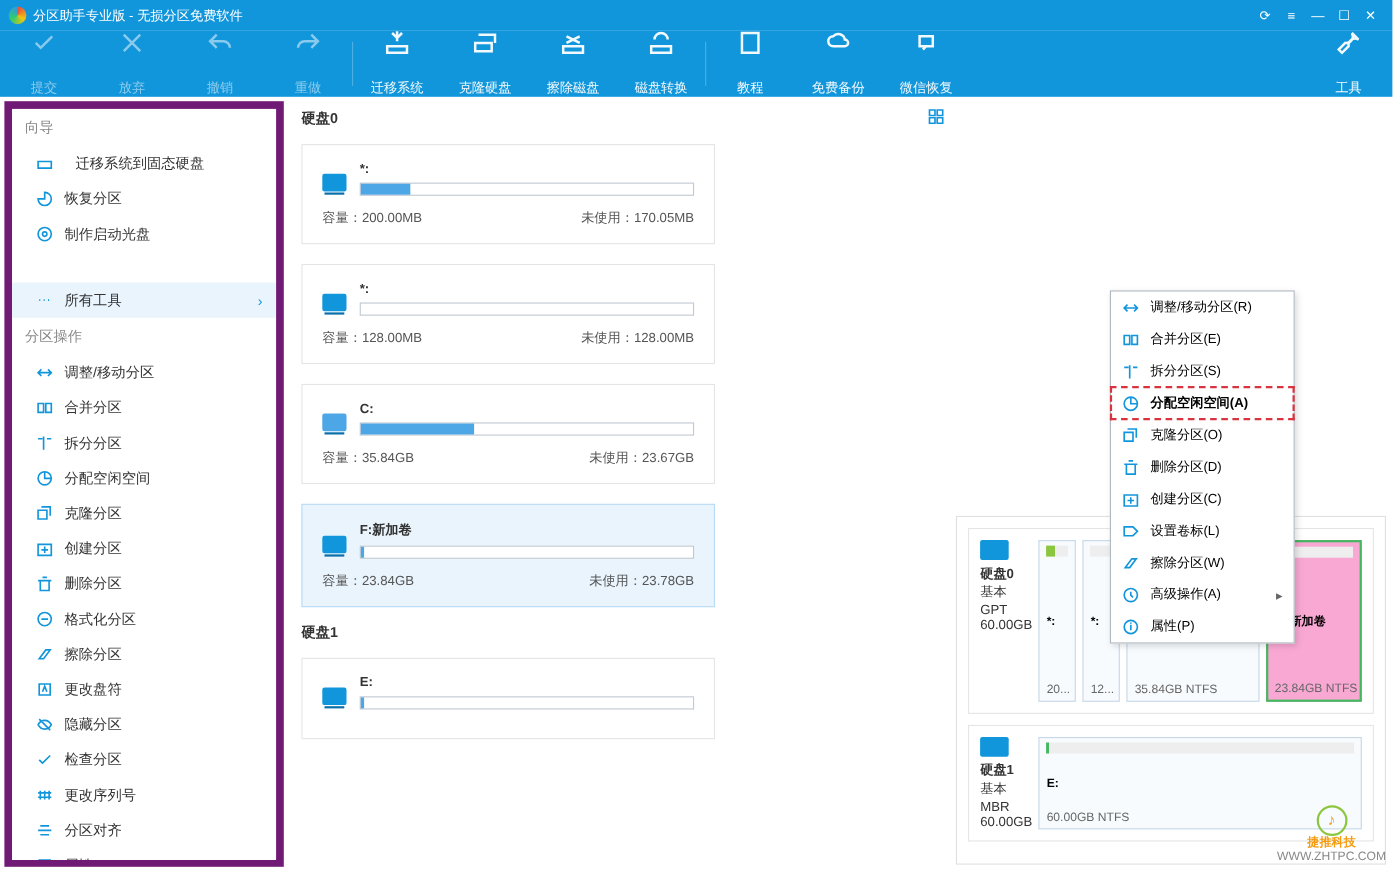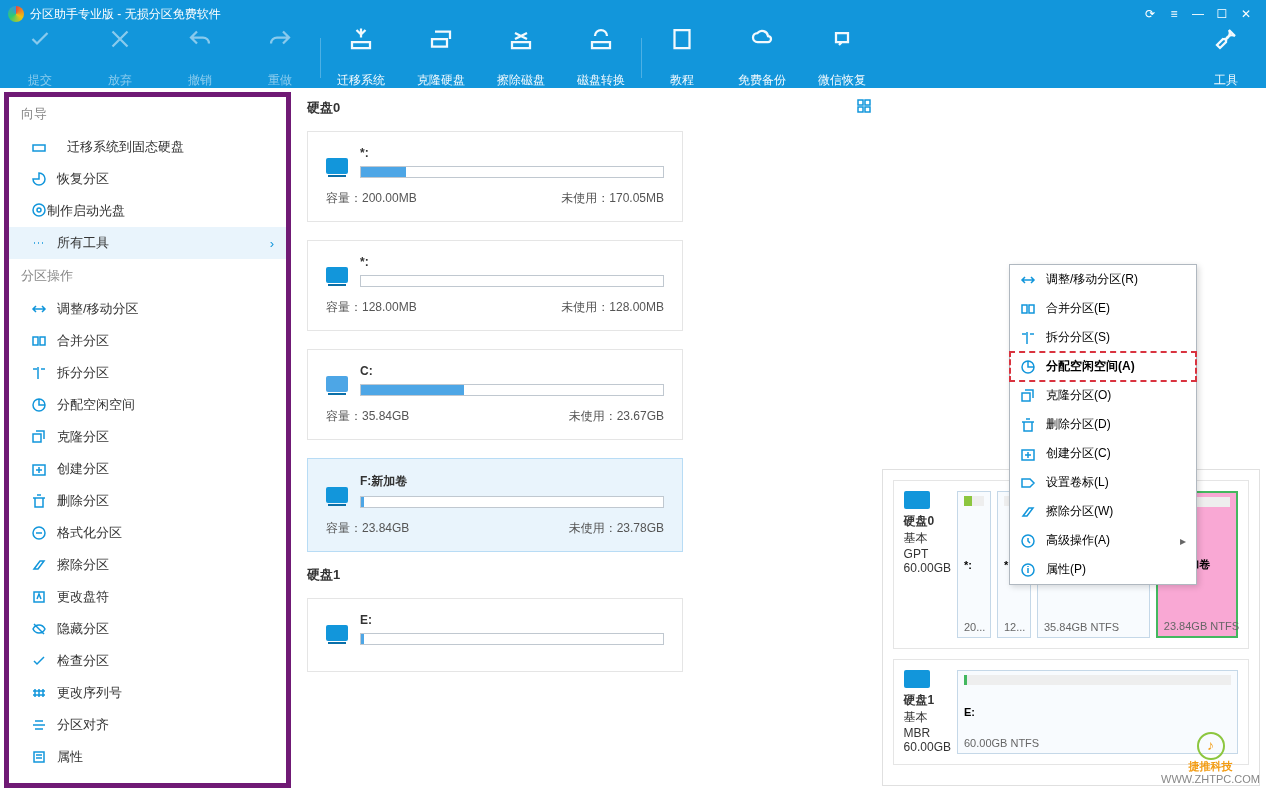--- a/index.html
+++ b/index.html
@@ -8,24 +8,24 @@
 .titlebar .logo { width: 16px; height: 16px; border-radius: 50%; background: conic-gradient(#e74c3c, #f1c40f, #2ecc71, #3498db); margin-right: 6px; }
 .titlebar-spacer { flex: 1; }
 .titlebar .wbtn { width: 24px; text-align: center; cursor: pointer; }
 .toolbar { height: 60px; background: #1296db; display: flex; align-items: center; color: #fff; font-size: 12px; }
 .toolbar .tbtn { width: 80px; display: flex; flex-direction: column; align-items: center; gap: 18px; cursor: pointer; opacity: 0.95; }
 .toolbar .tbtn.disabled { opacity: 0.5; }
 .toolbar .tbtn svg { width: 24px; height: 24px; }
 .toolbar .sep { width: 1px; height: 40px; background: rgba(255,255,255,0.25); }
 .toolbar .spacer { flex: 1; }
 .body { display: flex; height: calc(792px - 88px); }
-.sidebar { width: 287px; border: 5px solid #701a75; margin: 4px 0 4px 4px; overflow-y: auto; font-size: 13px; background: #fff; }
+.sidebar { width: 254px; border: 7px solid #701a75; margin: 4px 0 4px 4px; overflow-y: auto; font-size: 13px; background: #fff; }
 .sidebar .section-title { padding: 8px 12px; color: #888; font-size: 13px; }
 .sidebar .item { display: flex; align-items: center; padding: 7px 12px 7px 22px; cursor: pointer; gap: 10px; color: #333; }
-.sidebar .item.expand { background: #e9f4fc; justify-content: space-between; }
+.sidebar .item.expand { background: #e9f4fc; justify-content: space-between; margin-top: 28px; }
 .sidebar .item .ic { width: 16px; height: 16px; display: flex; align-items: center; justify-content: center; color: #1296db; }
 .main { flex: 1; padding: 6px; overflow: hidden; display: flex; flex-direction: row; }
 .disk-label { font-size: 13px; font-weight: bold; color: #333; padding: 4px 10px; display: flex; justify-content: space-between; align-items: center; }
 .cards { display: flex; gap: 18px; padding: 10px; flex-wrap: wrap; }
 .card { width: 376px; border: 1px solid #e5e5e5; padding: 14px 18px; background: #fff; cursor: pointer; }
 .card.selected { background: #e9f4fc; border-color: #b8dcf5; }
 .card-top { display: flex; align-items: center; gap: 12px; margin-bottom: 4px; }
 .card-top .drvicon { width: 22px; height: 16px; background: #1296db; border-radius: 2px; position: relative; }
 .card-top .drvicon::after { content: ''; position: absolute; bottom: -3px; left: 2px; right: 2px; height: 2px; background: #0a6fa8; }
 .card-top .drvicon.win { background: #4da6e6; }
@@ -36,21 +36,21 @@
 .bottom-panel { border: 1px solid #e0e0e0; margin-top: auto; padding: 10px; overflow: auto; }
 .brow { display: flex; gap: 6px; margin-bottom: 10px; border: 1px solid #e5e5e5; padding: 10px; align-items: stretch; }
 .bdisk { width: 90px; font-size: 12px; color: #333; }
 .bdisk .dicon { width: 26px; height: 18px; background: #1296db; border-radius: 2px; margin-bottom: 4px; }
 .bdisk .dname { font-weight: bold; }
 .bpart { border: 1px solid #c5d8e8; padding: 4px 6px; font-size: 11px; display: flex; flex-direction: column; justify-content: space-between; background: #f8fbfe; min-width: 34px; }
 .bpart .btop { height: 10px; margin-bottom: 2px; }
 .bpart.sel { background: #f9a8d4; border: 2px solid #43b85f; gap: 48px; }
 .bpart .pn { font-weight: bold; font-size: 11px; white-space: nowrap; }
 .bpart .ps { color: #666; white-space: nowrap; }
-.context-menu { position: absolute; left: 1009px; top: 264px; width: 188px; background: #fff; border: 1px solid #b0b8c0; box-shadow: 2px 2px 6px rgba(0,0,0,0.15); font-size: 12px; z-index: 100; }
+.context-menu { position: absolute; left: 1009px; top: 264px; width: 168px; background: #fff; border: 1px solid #b0b8c0; box-shadow: 2px 2px 6px rgba(0,0,0,0.15); font-size: 12px; z-index: 100; }
 .context-menu .mi { display: flex; align-items: center; gap: 10px; padding: 6px 10px; cursor: pointer; }
 .context-menu .mi .mic { width: 16px; height: 16px; color: #1296db; display: flex; align-items: center; justify-content: center; }
 .context-menu .mi.highlight { outline: 2px dashed #d9333f; outline-offset: -1px; font-weight: bold; }
 .context-menu .mi .arrow { margin-left: auto; color: #666; }
 .view-toggle { width: 16px; cursor: pointer; color: #1296db; }
 .watermark { position: absolute; right: 6px; bottom: 6px; font-size: 11px; color: #888; text-align: center; line-height: 1.2; }
 .watermark .wlogo { width: 28px; height: 28px; border: 2px solid #8cc63f; border-radius: 50%; display: inline-flex; align-items: center; justify-content: center; color: #f39c12; font-weight: bold; font-size: 14px; }
 </style>
 </head>
 <body>
@@ -161,21 +161,21 @@
         <span style="display:flex;gap:10px;align-items:center">
           <span class="ic">
             <svg viewBox="0 0 16 16" fill="none" stroke="currentColor" stroke-width="1.5">
               <path d="M8 2a6 6 0 11-6 6h6z"></path>
             </svg>
           </span>
           <span>恢复分区</span>
         </span>
       </div>
       <div class="item">
-        <span style="display:flex;align-items:flex-start">
+        <span style="display:flex;gap:10px;align-items:center">
           <span class="ic">
             <svg viewBox="0 0 16 16" fill="none" stroke="currentColor" stroke-width="1.5">
               <path d="M8 2a6 6 0 100 12A6 6 0 008 2zM8 6a2 2 0 100 4 2 2 0 000-4z"></path>
             </svg>
           </span>
           <span>制作启动光盘</span>
         </span>
       </div>
       <div class="item expand">
         <span style="display:flex;gap:10px;align-items:center">

